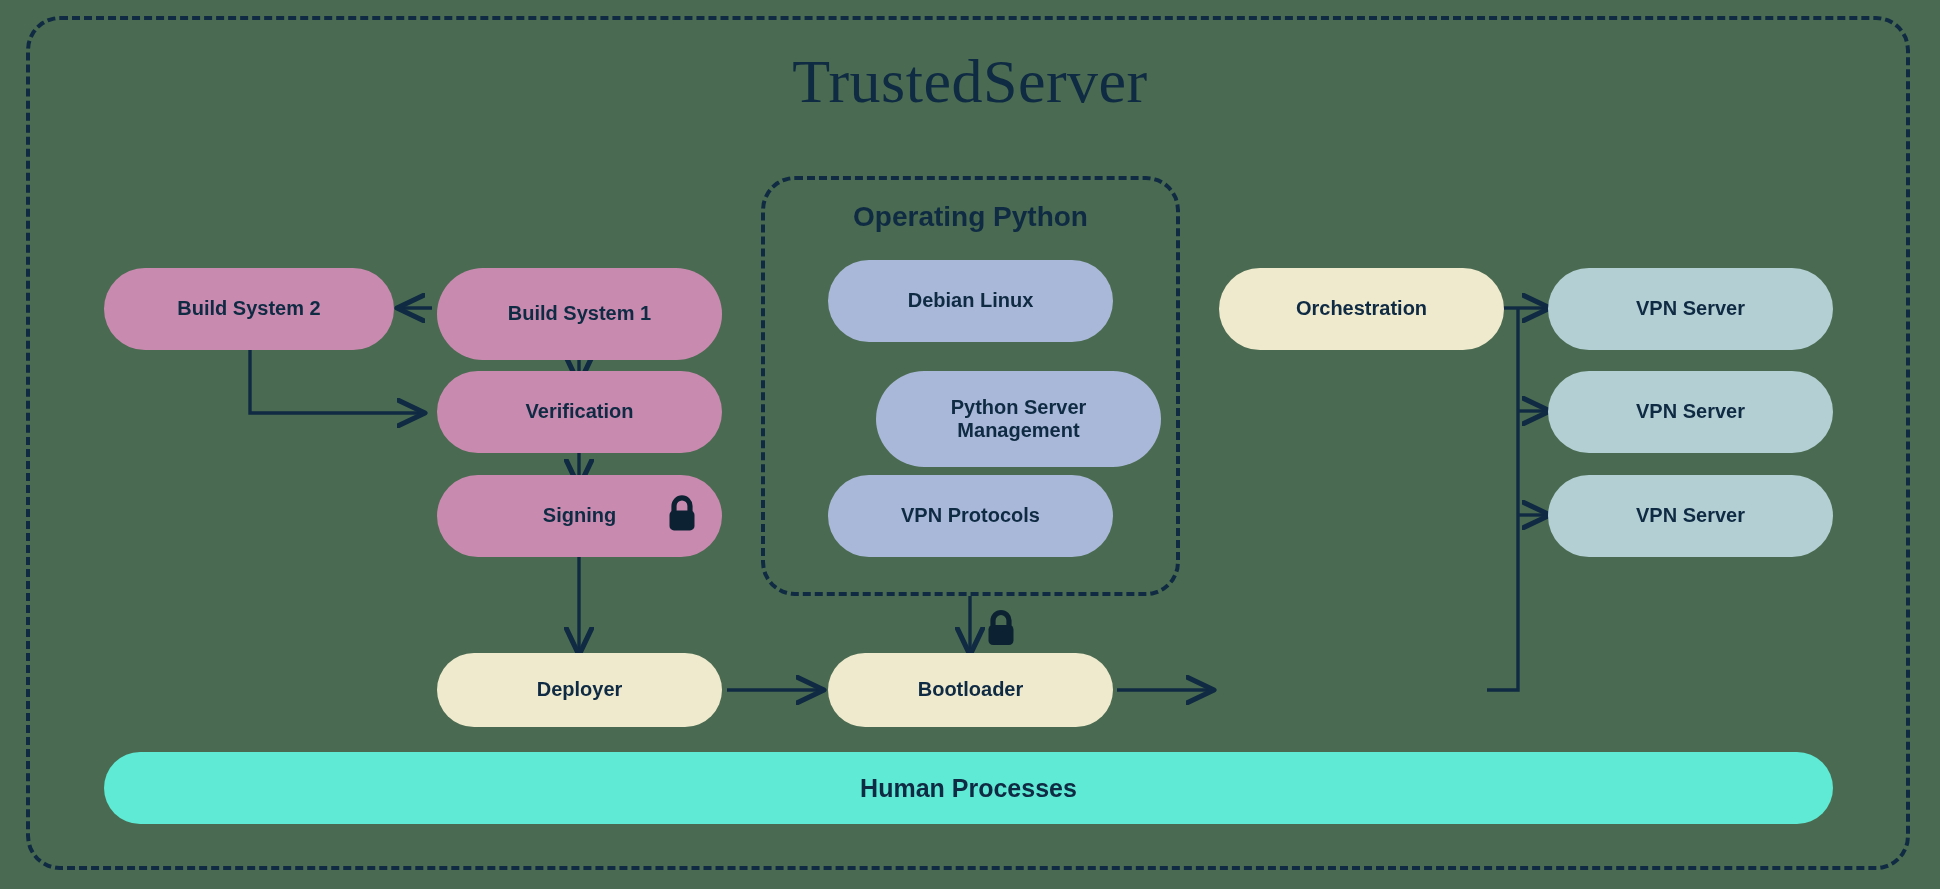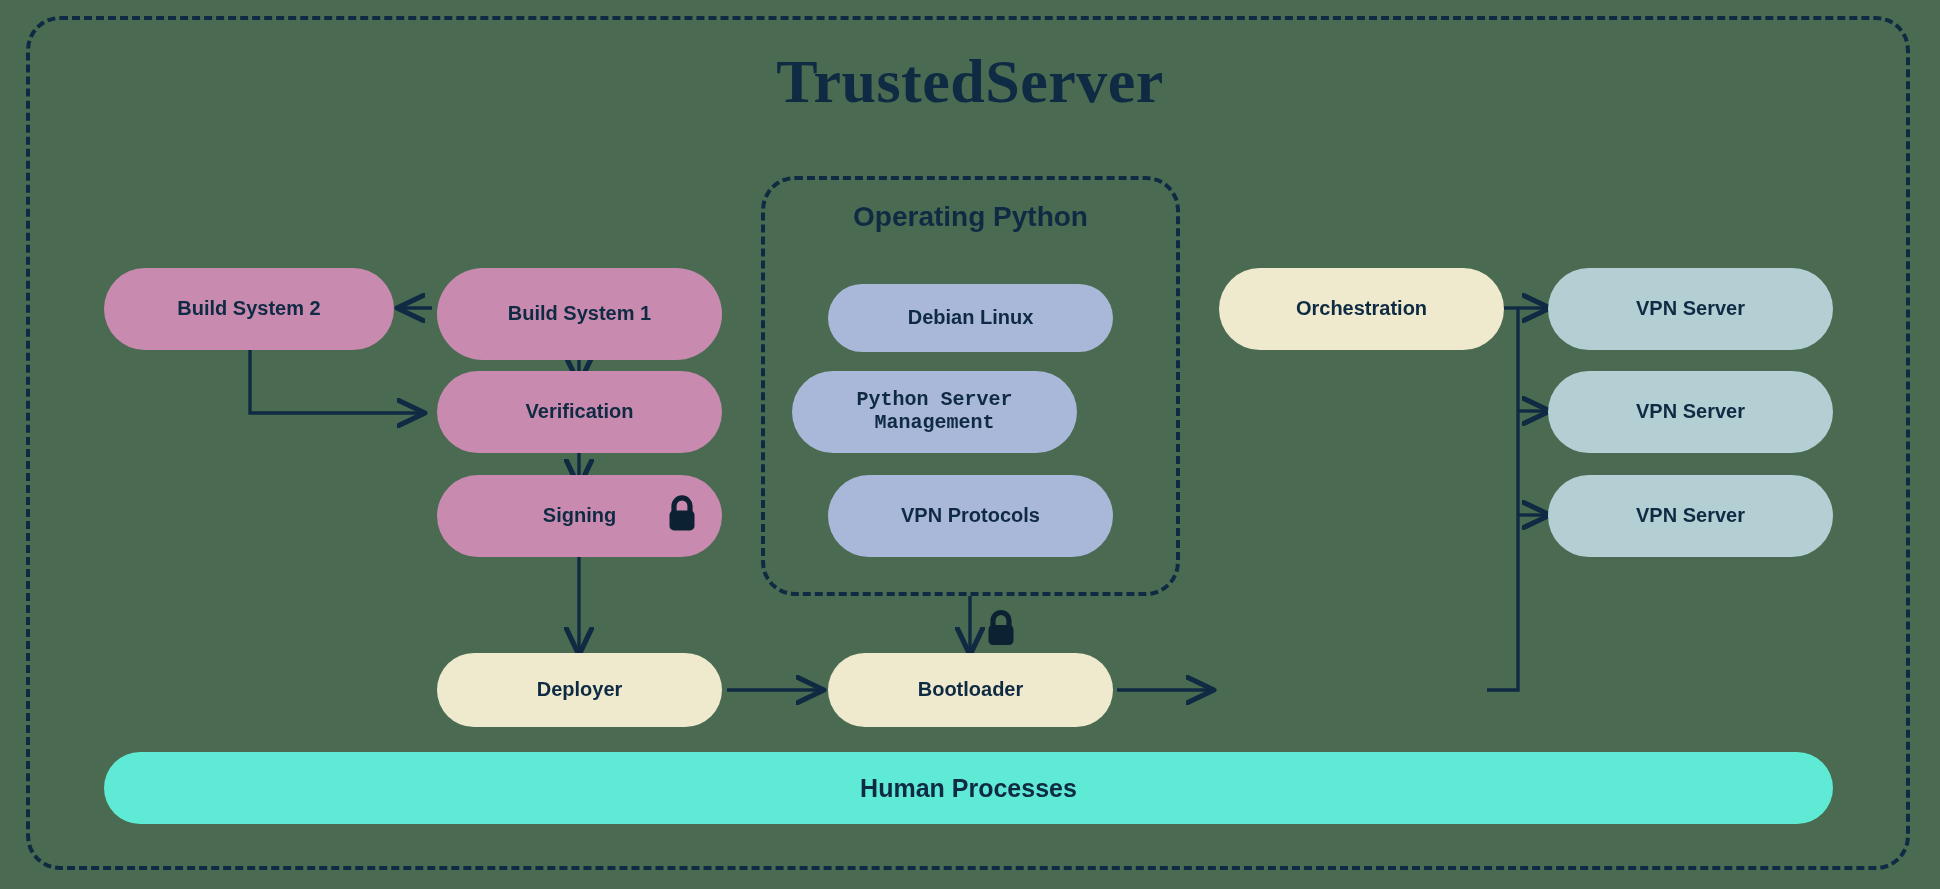--- a/index.html
+++ b/index.html
@@ -31,21 +31,21 @@
   }
 
   
   .title {
     position: absolute;
     left: 0;
     top: 46px;
     width: 1940px;
     text-align: center;
     font-family: "Liberation Serif", "DejaVu Serif", serif;
-    font-weight: 700;
+    font-weight: 400;
     font-size: 62px;
     color: #0f2a43;
     letter-spacing: 0.5px;
   }
 
   
   .os-group {
     position: absolute;
     left: 761px;
     top: 176px;
@@ -166,25 +166,25 @@
   <div class="node pink" style="left:437px; top:475px; width:285px; height:82px;">
     <span>Signing</span>
     <span class="lock" style="right:22px; top:50%; transform:translateY(-50%);">
       <svg width="36" height="40" viewBox="0 0 36 40">
         <path d="M10 18 V12.5 A8 8 0 0 1 26 12.5 V18" fill="none" stroke="#0c2233" stroke-width="5.2" stroke-linecap="round"></path>
         <rect x="5.5" y="17" width="25" height="20" rx="4.5" fill="#0c2233"></rect>
       </svg>
     </span>
   </div>
 
-  <div class="node peri" style="left:828px; top:284px; width:285px; height:68px;">
+  <div class="node peri" style="left:828px; top:260px; width:285px; height:82px;">
     <span>Debian Linux</span>
   </div>
 
-  <div class="node peri two-line" style="left:792px; top:371px; width:285px; height:82px;font-family:Liberation Mono, monospace;">
+  <div class="node peri two-line" style="left:876px; top:371px; width:285px; height:96px;">
     <span style="white-space:pre-line;">Python Server
 Management</span>
   </div>
 
   <div class="node peri" style="left:828px; top:475px; width:285px; height:82px;">
     <span>VPN Protocols</span>
   </div>
 
   <span class="lock" style="left:983px; top:608px;">
     <svg width="36" height="40" viewBox="0 0 36 40">

